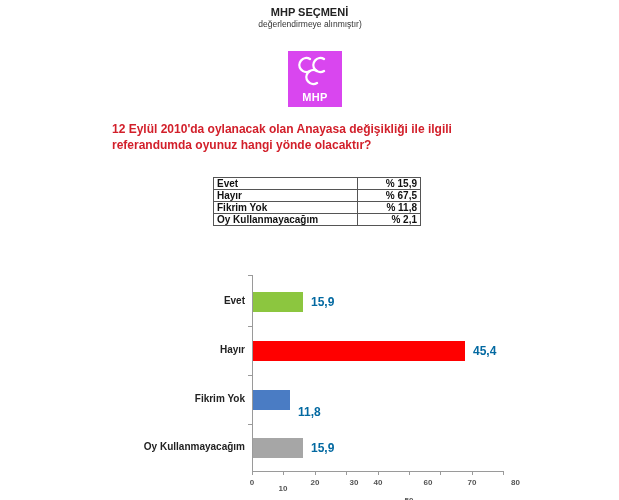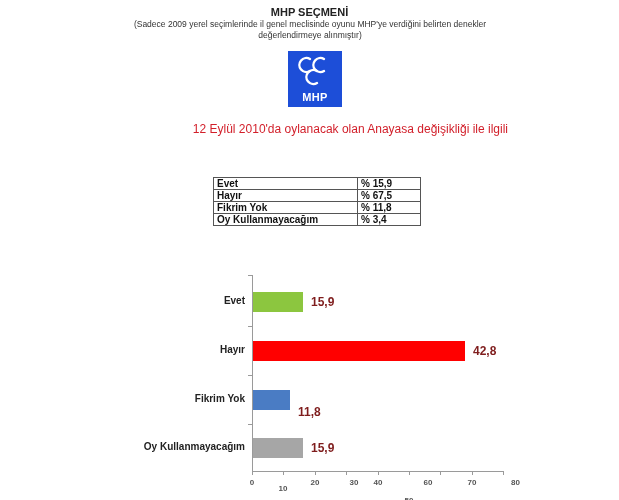--- a/index.html
+++ b/index.html
@@ -1,95 +1,95 @@
 <!DOCTYPE html>
 <html><head>
 <meta charset="utf-8">
 <style>
   html, body { margin:0; padding:0; background:#ffffff; }
   body { width:619px; height:500px; position:relative; overflow:hidden; font-family:"Liberation Sans", sans-serif; color:#111; }
   .abs { position:absolute; }
   .title { left:0; width:619px; top:6px; text-align:center; font-weight:bold; font-size:11px; color:#222; }
   .subtitle { left:110px; width:400px; top:19px; text-align:center; font-size:8.5px; line-height:11px; color:#333; }
-  .logo { left:288px; top:51px; width:54px; height:56px; background:#1d4ed8; }
+  .logo { left:288px; top:51px; width:54px; height:56px; background:#d946ef; }
   .logo svg { position:absolute; left:0; top:0; }
   .logo .logo-text { position:absolute; left:0; width:54px; bottom:4px; text-align:center; color:#fff; font-weight:bold; font-size:11px; letter-spacing:0.3px; }
-  .question { left:88px; width:420px; top:121px; text-align:right; font-weight:normal; font-size:12px; line-height:16px; color:#d21f2a; }
+  .question { left:112px; width:420px; top:121px; text-align:left; font-weight:bold; font-size:12px; line-height:16px; color:#d21f2a; }
   table.results { position:absolute; left:213px; top:177px; width:208px; border-collapse:collapse; font-size:10px; font-weight:bold; }
   table.results td { border:1px solid #555; height:11px; padding:0 3px; line-height:11px; }
-  table.results td.val { text-align:left; width:56px; }
+  table.results td.val { text-align:right; width:56px; }
   .y-axis { left:252px; top:275px; width:1px; height:197px; background:#9a9a9a; }
   .x-axis { left:252px; top:471px; width:252px; height:1px; background:#9a9a9a; }
   .ytick { left:248px; width:4px; height:1px; background:#9a9a9a; }
   .xtick { top:471px; width:1px; height:4px; background:#9a9a9a; }
   .xlabel { top:478px; width:20px; margin-left:-10px; text-align:center; font-size:8px; font-weight:bold; color:#555; }
   .cat { right:374px; font-size:10px; font-weight:bold; color:#222; text-align:right; white-space:nowrap; }
   .bar { left:253px; height:20px; }
-  .val-label { font-size:12px; font-weight:bold; color:#7f1d1d; }
+  .val-label { font-size:12px; font-weight:bold; color:#0369a1; }
 </style>
 </head>
 <body>
 
 <div class="abs title">MHP SEÇMENİ</div>
 <div class="abs subtitle">
-  <div>(Sadece 2009 yerel seçimlerinde il genel meclisinde oyunu MHP'ye verdiğini belirten denekler</div>
   <div>değerlendirmeye alınmıştır)</div>
 </div>
 
 <div class="abs logo">
   <svg width="54" height="40" viewBox="0 0 54 40">
     <g fill="none" stroke="#ffffff" stroke-width="2.4" stroke-linecap="round">
       <path d="M22 8 A7 7 0 1 0 22 20"></path>
       <path d="M36 8 A7 7 0 1 0 36 20"></path>
       <path d="M29 20 A7 7 0 1 0 29 32"></path>
     </g>
   </svg>
   <div class="logo-text">MHP</div>
 </div>
 
 <div class="abs question">
   <div>12 Eylül 2010'da oylanacak olan Anayasa değişikliği ile ilgili</div>
+  <div>referandumda oyunuz hangi yönde olacaktır?</div>
 </div>
 
 <table class="results">
   <tbody>
       <tr>
     <td>Evet</td>
     <td class="val">% 15,9</td>
   </tr>
   <tr>
     <td>Hayır</td>
     <td class="val">% 67,5</td>
   </tr>
   <tr>
     <td>Fikrim Yok</td>
     <td class="val">% 11,8</td>
   </tr>
   <tr>
     <td>Oy Kullanmayacağım</td>
-    <td class="val">% 3,4</td>
+    <td class="val">% 2,1</td>
   </tr>
 </tbody>
   </table>
 
 <div>
   <div class="abs y-axis"></div>
   <div class="abs x-axis"></div>
   <div class="abs ytick" style="top:275px"></div>
   <div class="abs ytick" style="top:326px"></div>
   <div class="abs ytick" style="top:375px"></div>
   <div class="abs ytick" style="top:424px"></div>
 
   <div id="bars">
       <div class="abs cat" style="top: 295px;">Evet</div>
       <div class="abs bar" style="top: 292px; width: 50px; background: rgb(140, 198, 63);"></div>
       <div class="abs val-label" style="top: 295px; left: 311px;">15,9</div>
       <div class="abs cat" style="top: 344px;">Hayır</div>
       <div class="abs bar" style="top: 341px; width: 212px; background: rgb(255, 0, 0);"></div>
-      <div class="abs val-label" style="top: 344px; left: 473px;">42,8</div>
+      <div class="abs val-label" style="top: 344px; left: 473px;">45,4</div>
       <div class="abs cat" style="top: 393px;">Fikrim Yok</div>
       <div class="abs bar" style="top: 390px; width: 37px; background: rgb(74, 124, 196);"></div>
       <div class="abs val-label" style="top: 393px; left: 298px; margin-top: 12px;">11,8</div>
       <div class="abs cat" style="top: 441px;">Oy Kullanmayacağım</div>
       <div class="abs bar" style="top: 438px; width: 50px; background: rgb(166, 166, 166);"></div>
       <div class="abs val-label" style="top: 441px; left: 311px;">15,9</div>
     </div>
   <div id="xticks">
       <div class="abs xtick" style="left: 252px;"></div>
       <div class="abs xlabel" style="left: 252px;">0</div>

